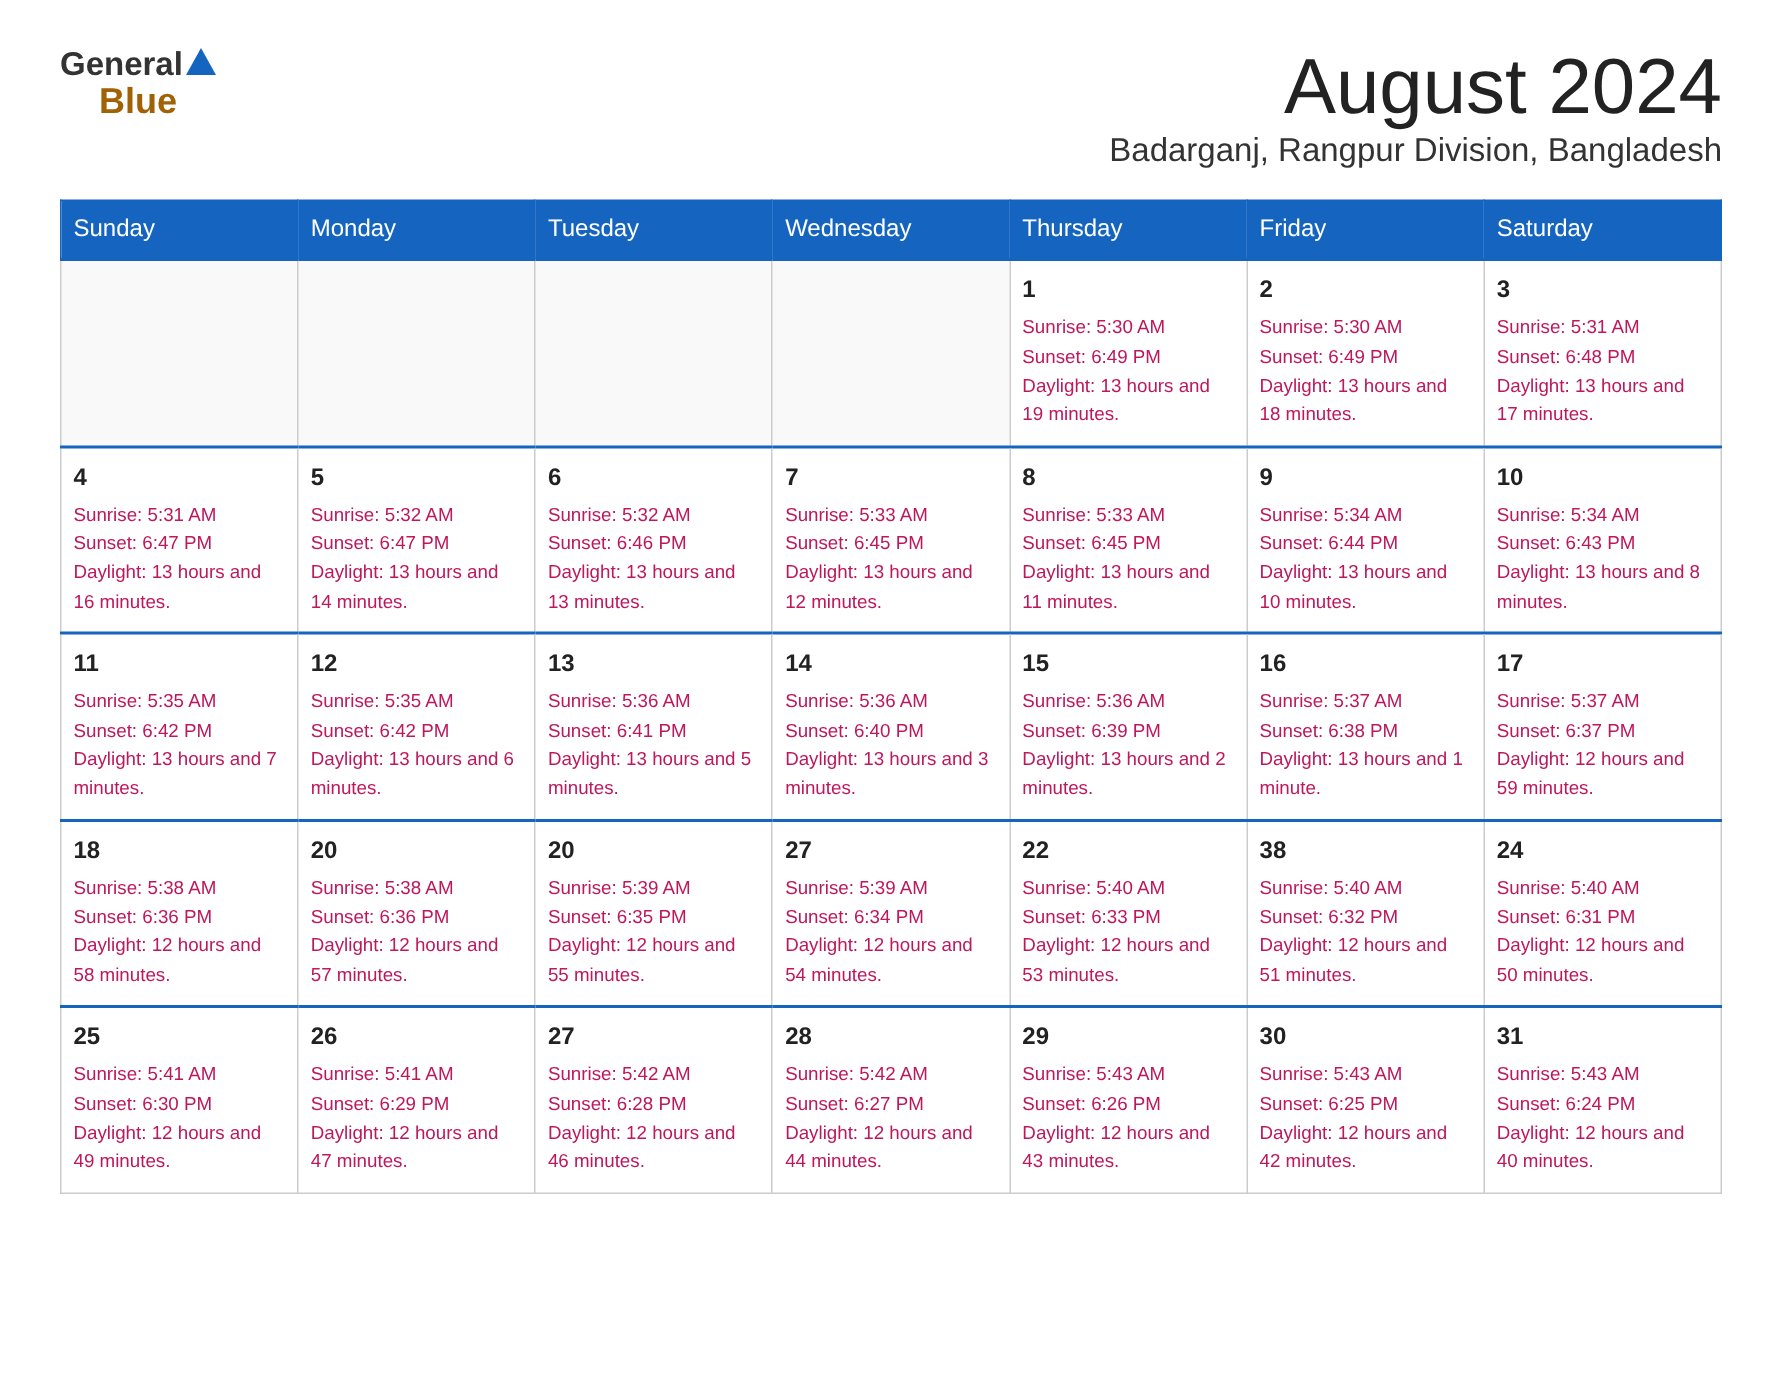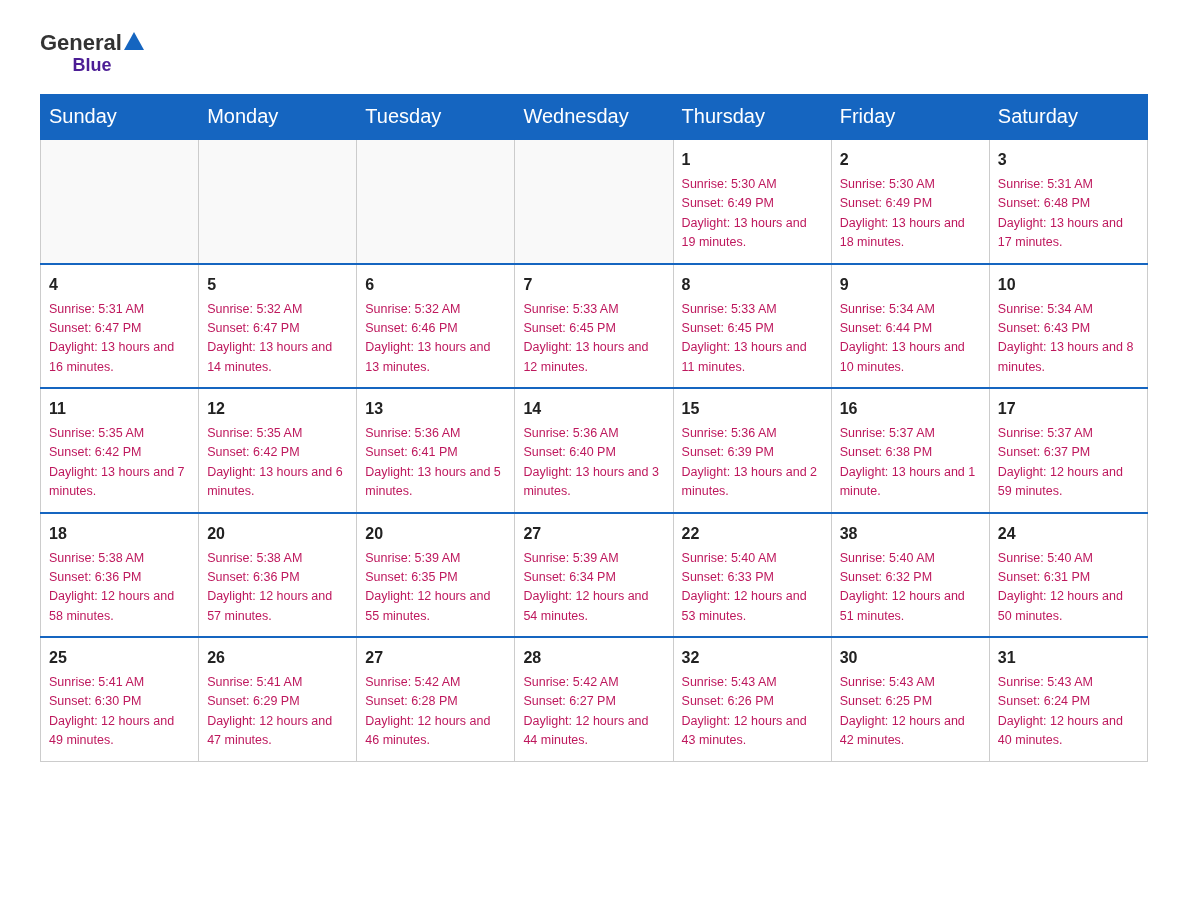--- a/index.html
+++ b/index.html
@@ -39,22 +39,22 @@
     }
     .logo-text-group {
       display: flex;
       flex-direction: column;
     }
     .logo-line1 {
       display: flex;
       align-items: center;
     }
     .logo-line2 {
-      color: #4c1d95;
-      font-size: 18px;
+      color: #a16207;
+      font-size: 24px;
       font-weight: bold;
       line-height: 1;
     }
     .title-group {
       text-align: right;
     }
     .month-title {
       font-size: 52px;
       font-weight: normal;
       color: #222;
@@ -67,21 +67,21 @@
     }
     .calendar {
       width: 100%;
       border-collapse: collapse;
       table-layout: fixed;
     }
     .calendar th {
       background: #1565c0;
       color: #fff;
       padding: 10px 8px;
-      font-size: 20px;
+      font-size: 16px;
       font-weight: normal;
       text-align: left;
       border: 1px solid #1565c0;
     }
     .calendar td {
       vertical-align: top;
       padding: 8px 8px 10px 8px;
       border: 1px solid #ccc;
       font-size: 13px;
       line-height: 1.5;
@@ -117,20 +117,24 @@
 <div class="header">
   <div class="logo">
     <div class="logo-text-group">
       <div class="logo-line1">
         <span class="logo-general">General</span>
         <div class="logo-triangle"></div>
       </div>
       <div class="logo-line2">Blue</div>
     </div>
   </div>
+  <div class="title-group">
+    <div class="month-title">August 2024</div>
+    <div class="location-title">Badarganj, Rangpur Division, Bangladesh</div>
+  </div>
 </div>
 
 <table class="calendar">
   <thead>
     <tr>
     <th>Sunday</th>
         <th>Monday</th>
         <th>Tuesday</th>
         <th>Wednesday</th>
         <th>Thursday</th>
@@ -258,21 +262,21 @@
         </td>
         <td>
           <span class="day-number">27</span>
           <div class="day-info">Sunrise: 5:42 AM<br>Sunset: 6:28 PM<br>Daylight: 12 hours and 46 minutes.</div>
         </td>
         <td>
           <span class="day-number">28</span>
           <div class="day-info">Sunrise: 5:42 AM<br>Sunset: 6:27 PM<br>Daylight: 12 hours and 44 minutes.</div>
         </td>
         <td>
-          <span class="day-number">32</span>
+          <span class="day-number">29</span>
           <div class="day-info">Sunrise: 5:43 AM<br>Sunset: 6:26 PM<br>Daylight: 12 hours and 43 minutes.</div>
         </td>
         <td>
           <span class="day-number">30</span>
           <div class="day-info">Sunrise: 5:43 AM<br>Sunset: 6:25 PM<br>Daylight: 12 hours and 42 minutes.</div>
         </td>
         <td>
           <span class="day-number">31</span>
           <div class="day-info">Sunrise: 5:43 AM<br>Sunset: 6:24 PM<br>Daylight: 12 hours and 40 minutes.</div>
         </td>

